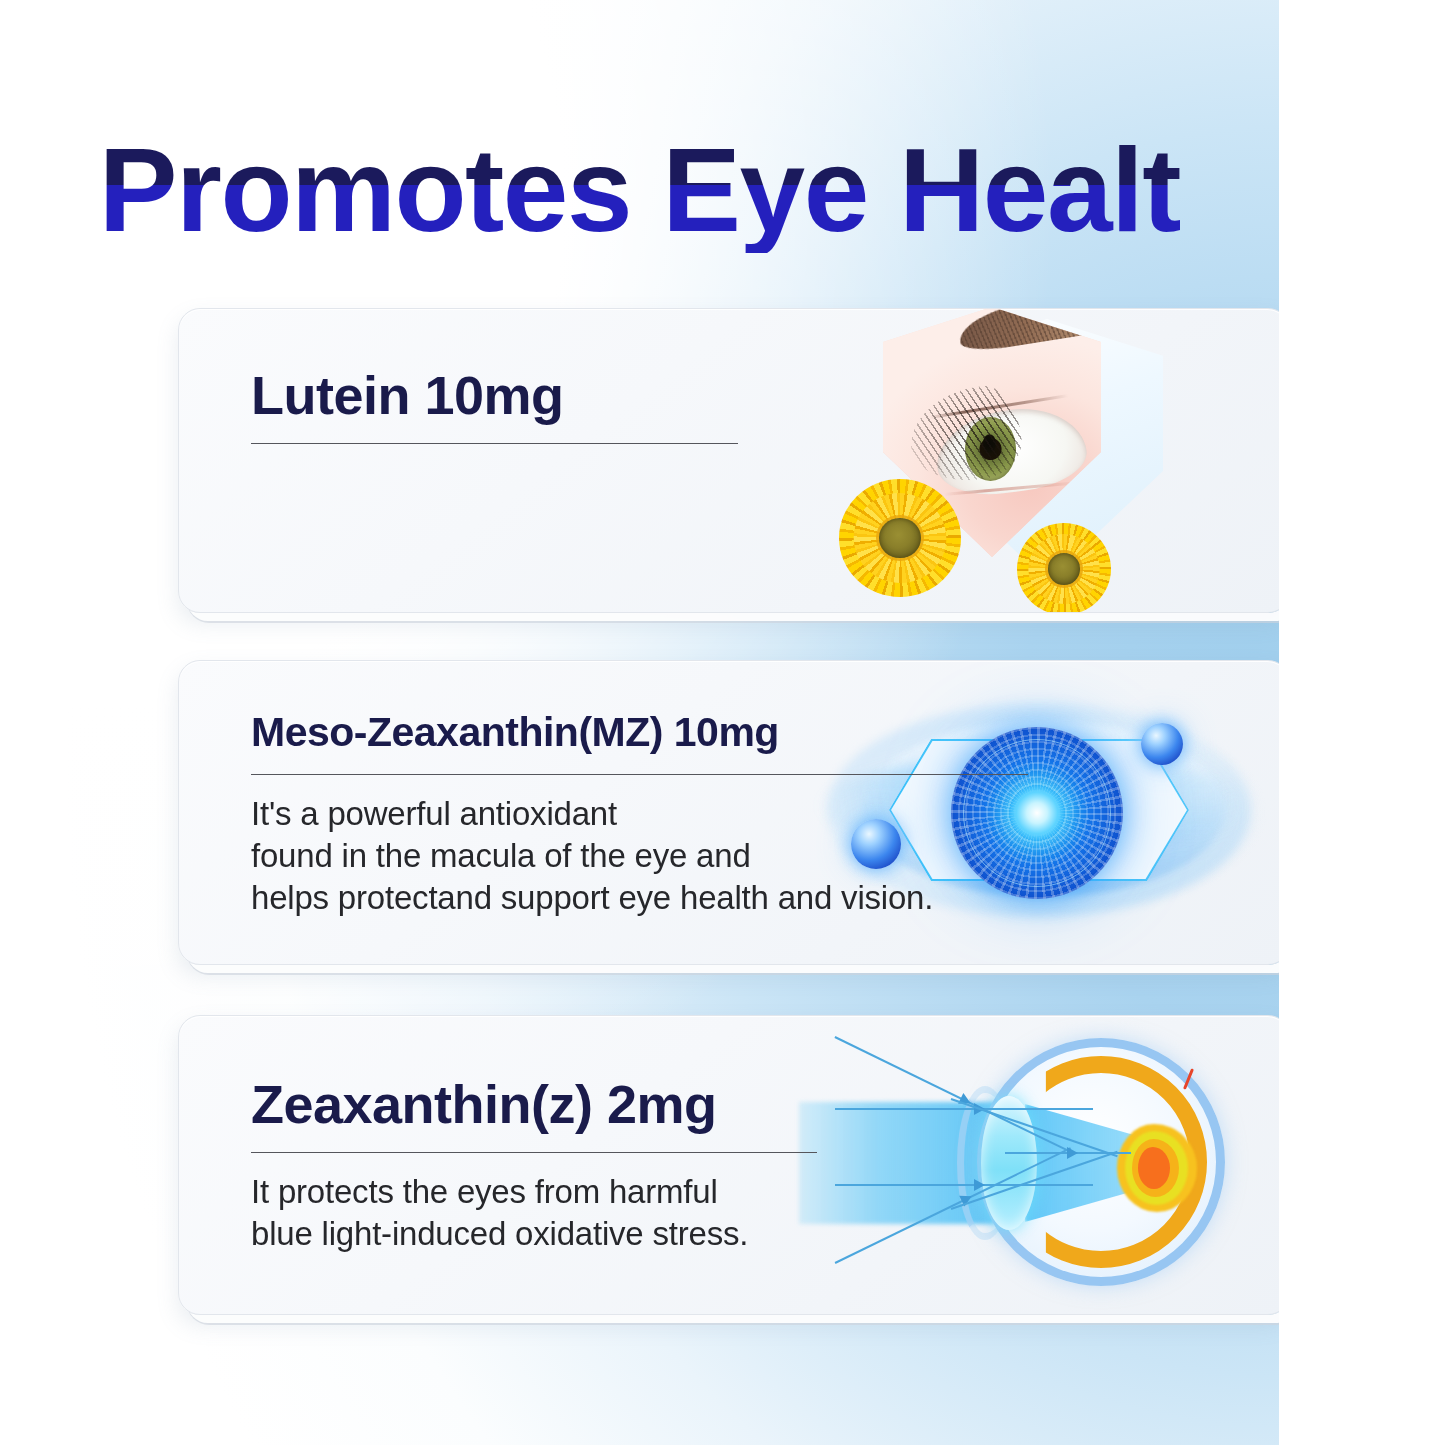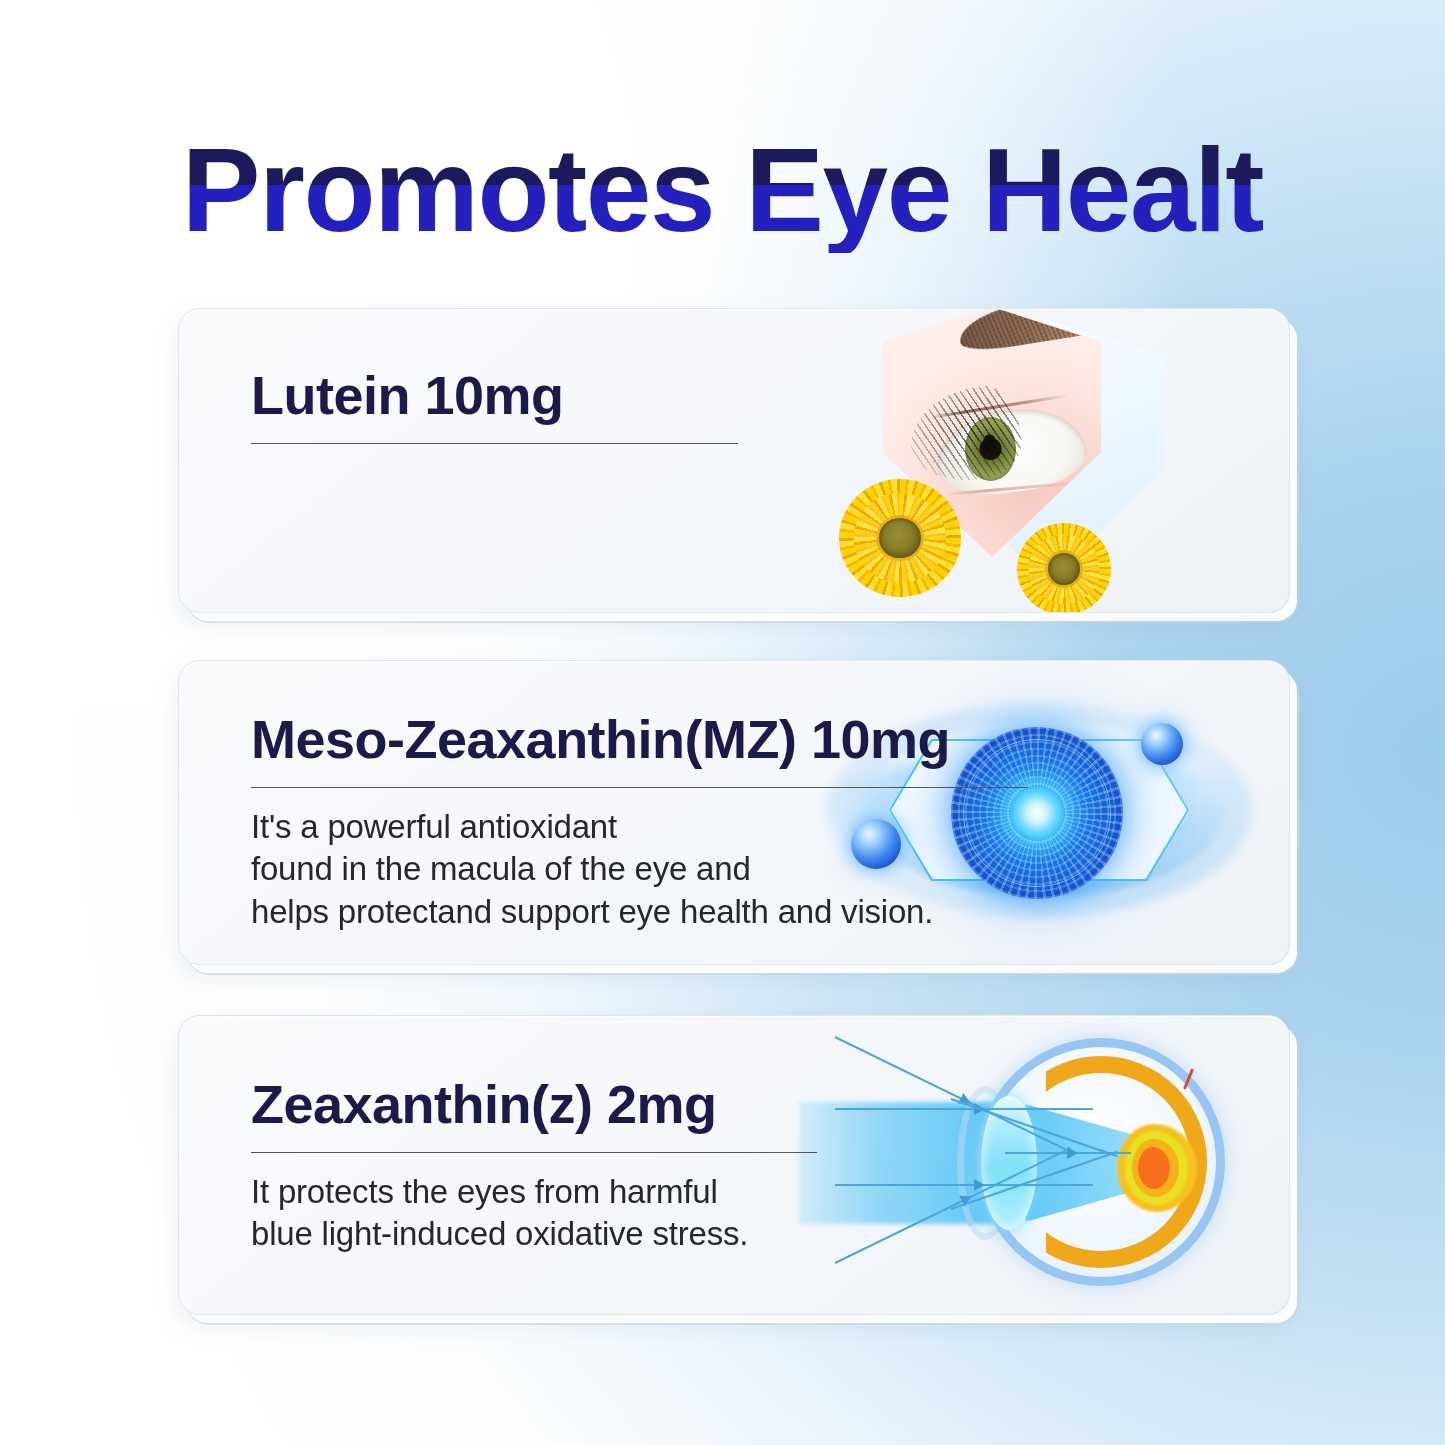--- a/index.html
+++ b/index.html
@@ -5,21 +5,21 @@
   * { margin:0; padding:0; box-sizing:border-box; }
 
   html, body {
     width:1445px; height:1445px;
     overflow:hidden;
     font-family:"Liberation Sans", sans-serif;
   }
 
   #page {
     position:relative;
-    width:1445px; height:1445px;
+    width:1279px; height:1445px;
     background:
       radial-gradient(120% 115% at 8% 14%, #ffffff 0%, #ffffff 30%, rgba(255,255,255,0) 62%),
       radial-gradient(95% 90% at 100% 52%, #9dcdec 0%, #a9d3ef 22%, #cbe5f6 48%, #eaf4fb 68%, #fbfdfe 84%, #ffffff 100%),
       linear-gradient(118deg, #ffffff 0%, #fdfeff 34%, #edf5fb 58%, #c3e0f4 82%, #a6d1ee 100%);
     overflow:hidden;
   }
 
   
   .title-wrap {
     position:absolute;
@@ -76,21 +76,21 @@
 
   .card-heading {
     color:#1a1b4b;
     font-weight:bold;
     font-family:"Liberation Sans", sans-serif;
     letter-spacing:-0.5px;
     line-height:1.04;
     white-space:nowrap;
   }
   #card-1 .card-heading { font-size:54px; }
-  #card-2 .card-heading { font-size:54px; }
+  #card-2 .card-heading { font-size:41px; }
   #card-3 .card-heading { font-size:54px; }
 
   .divider {
     height:1px;
     background:#55565c;
     margin-top:20px;
   }
   #card-1 .divider { width:487px; }
   #card-2 .divider { width:777px; }
   #card-3 .divider { width:566px; }

